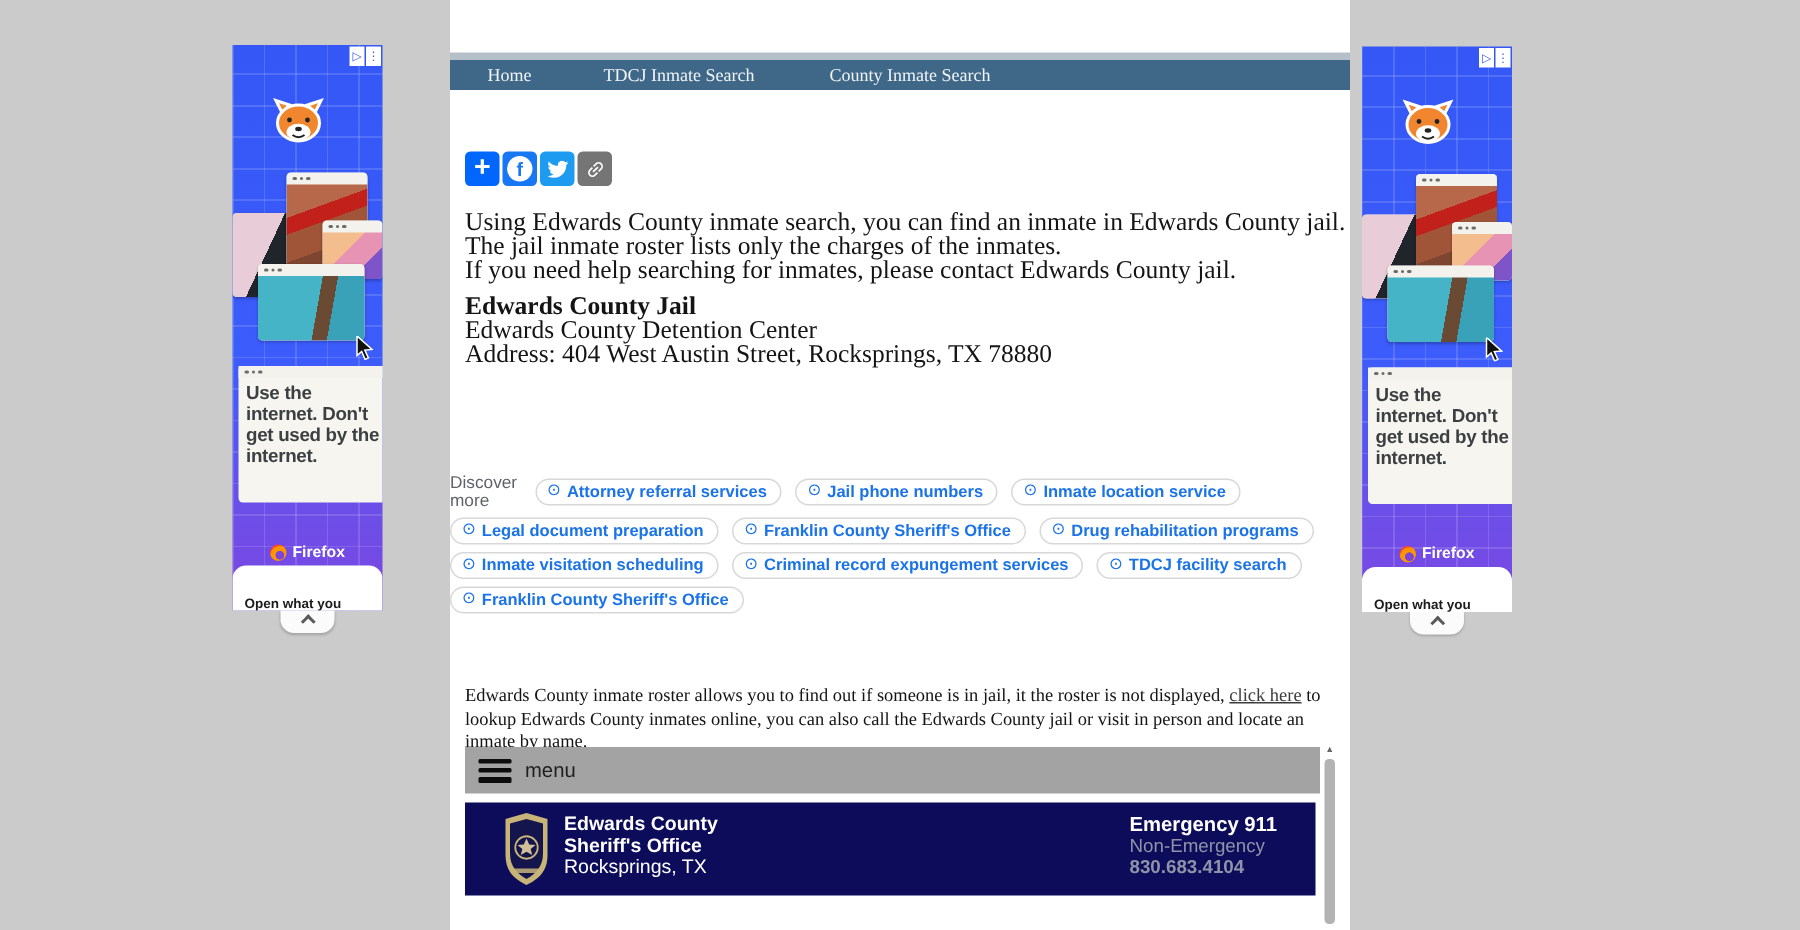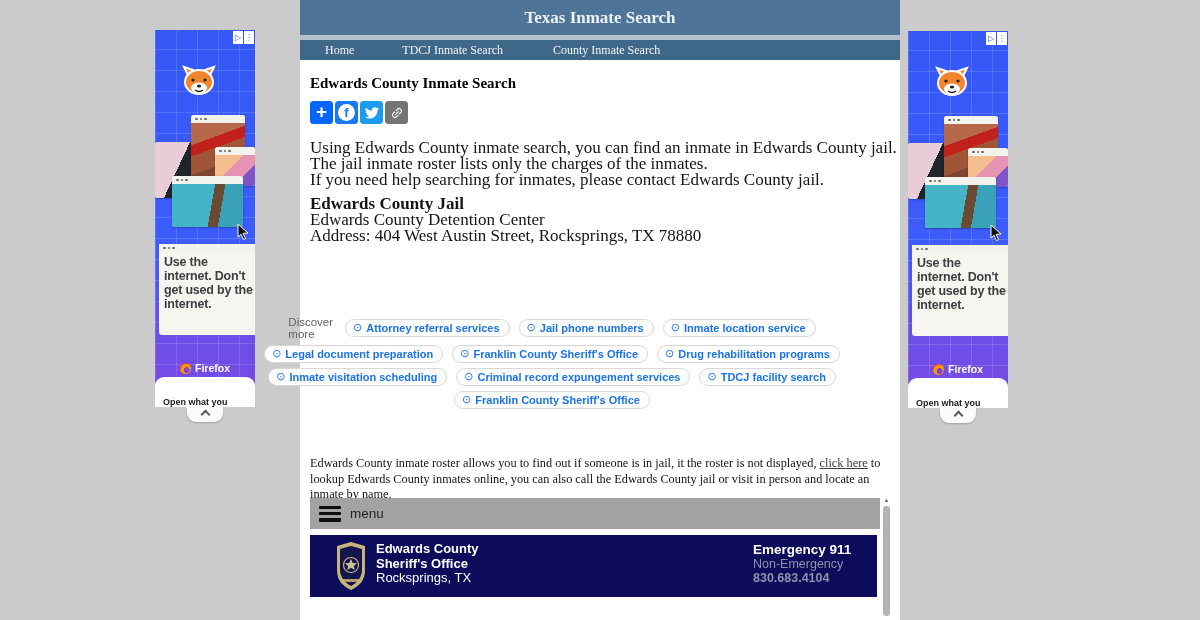--- a/index.html
+++ b/index.html
@@ -32,21 +32,21 @@
   .share-btn.tw { background:#1d9bf0; }
   .share-btn.lk { background:#757575; }
 
   .body-text { position:absolute; left:10px; font-size:17px; line-height:16px; color:#141414; }
   .intro { top:140px; }
   .jail { top:196px; }
   .jail .b { font-weight:bold; }
 
   
   .discover { position:absolute; left:0; top:316px; width:504px; display:flex; flex-direction:column;
-              gap:5px; align-items:center; font-family:"Liberation Sans", sans-serif; }
+              gap:5px; align-items:flex-start; font-family:"Liberation Sans", sans-serif; }
   .d-row { display:flex; gap:9px; align-items:center; justify-content:center; }
   .d-label { color:#5f6368; font-size:11.5px; margin-right:3px; }
   .pill { display:flex; align-items:center; gap:4px; background:#fff; border:1px solid #d8d8d8;
           border-radius:10px; padding:1px 9px 2px 7px; height:18px; cursor:pointer; }
   .pill .p-ic { color:#1a73e8; font-size:11px; line-height:1; }
   .pill .p-tx { color:#1a73e8; font-size:11px; font-weight:bold; white-space:nowrap; }
 
   .roster { position:absolute; left:10px; top:456px; width:575px; font-size:12.3px;
             line-height:15.5px; color:#141414; }
   .roster a { color:#3c3c3c; text-decoration:underline; cursor:pointer;text-align:center; }
@@ -121,32 +121,28 @@
             justify-content:center; cursor:pointer; }
   .tab-left { left:187px; top:407px; } .tab-right { left:940px; top:408px; }
   .chev { width:7px; height:7px; border-left:2px solid #5a5a5a; border-top:2px solid #5a5a5a;
           transform:rotate(45deg); margin-top:4px; }
 </style>
 </head>
 <body>
 
 <div class="page">
 
-  <div class="site-header">
-    <h1>Texas Inmate Search</h1>
-  </div>
   <div class="header-strip"></div>
 
   <div class="nav">
     <a class="n1">Home</a>
     <a class="n2">TDCJ Inmate Search</a>
     <a class="n3">County Inmate Search</a>
   </div>
 
-  <div class="h2">Edwards County Inmate Search</div>
 
   <div class="share-row">
     <div class="share-btn plus">+</div>
     <div class="share-btn fb">
       <div class="fb-circle">f</div>
     </div>
     <div class="share-btn tw">
       <svg width="14" height="12" viewBox="0 0 24 20">
         <path fill="#fff" d="M23.9 2.4c-.9.4-1.8.65-2.8.78A4.9 4.9 0 0 0 23.3.45c-.95.56-2 .96-3.1 1.18A4.9 4.9 0 0 0 11.7 5c0 .39.04.76.13 1.12A13.9 13.9 0 0 1 1.6.99 4.9 4.9 0 0 0 3.1 7.5 4.8 4.8 0 0 1 .9 6.9v.06c0 2.38 1.7 4.37 3.9 4.83a4.9 4.9 0 0 1-2.2.08 4.9 4.9 0 0 0 4.6 3.4A9.8 9.8 0 0 1 0 17.3a13.8 13.8 0 0 0 7.5 2.2c9 0 14-7.5 14-14v-.63c1-.7 1.8-1.56 2.4-2.5z"></path>
       </svg>

